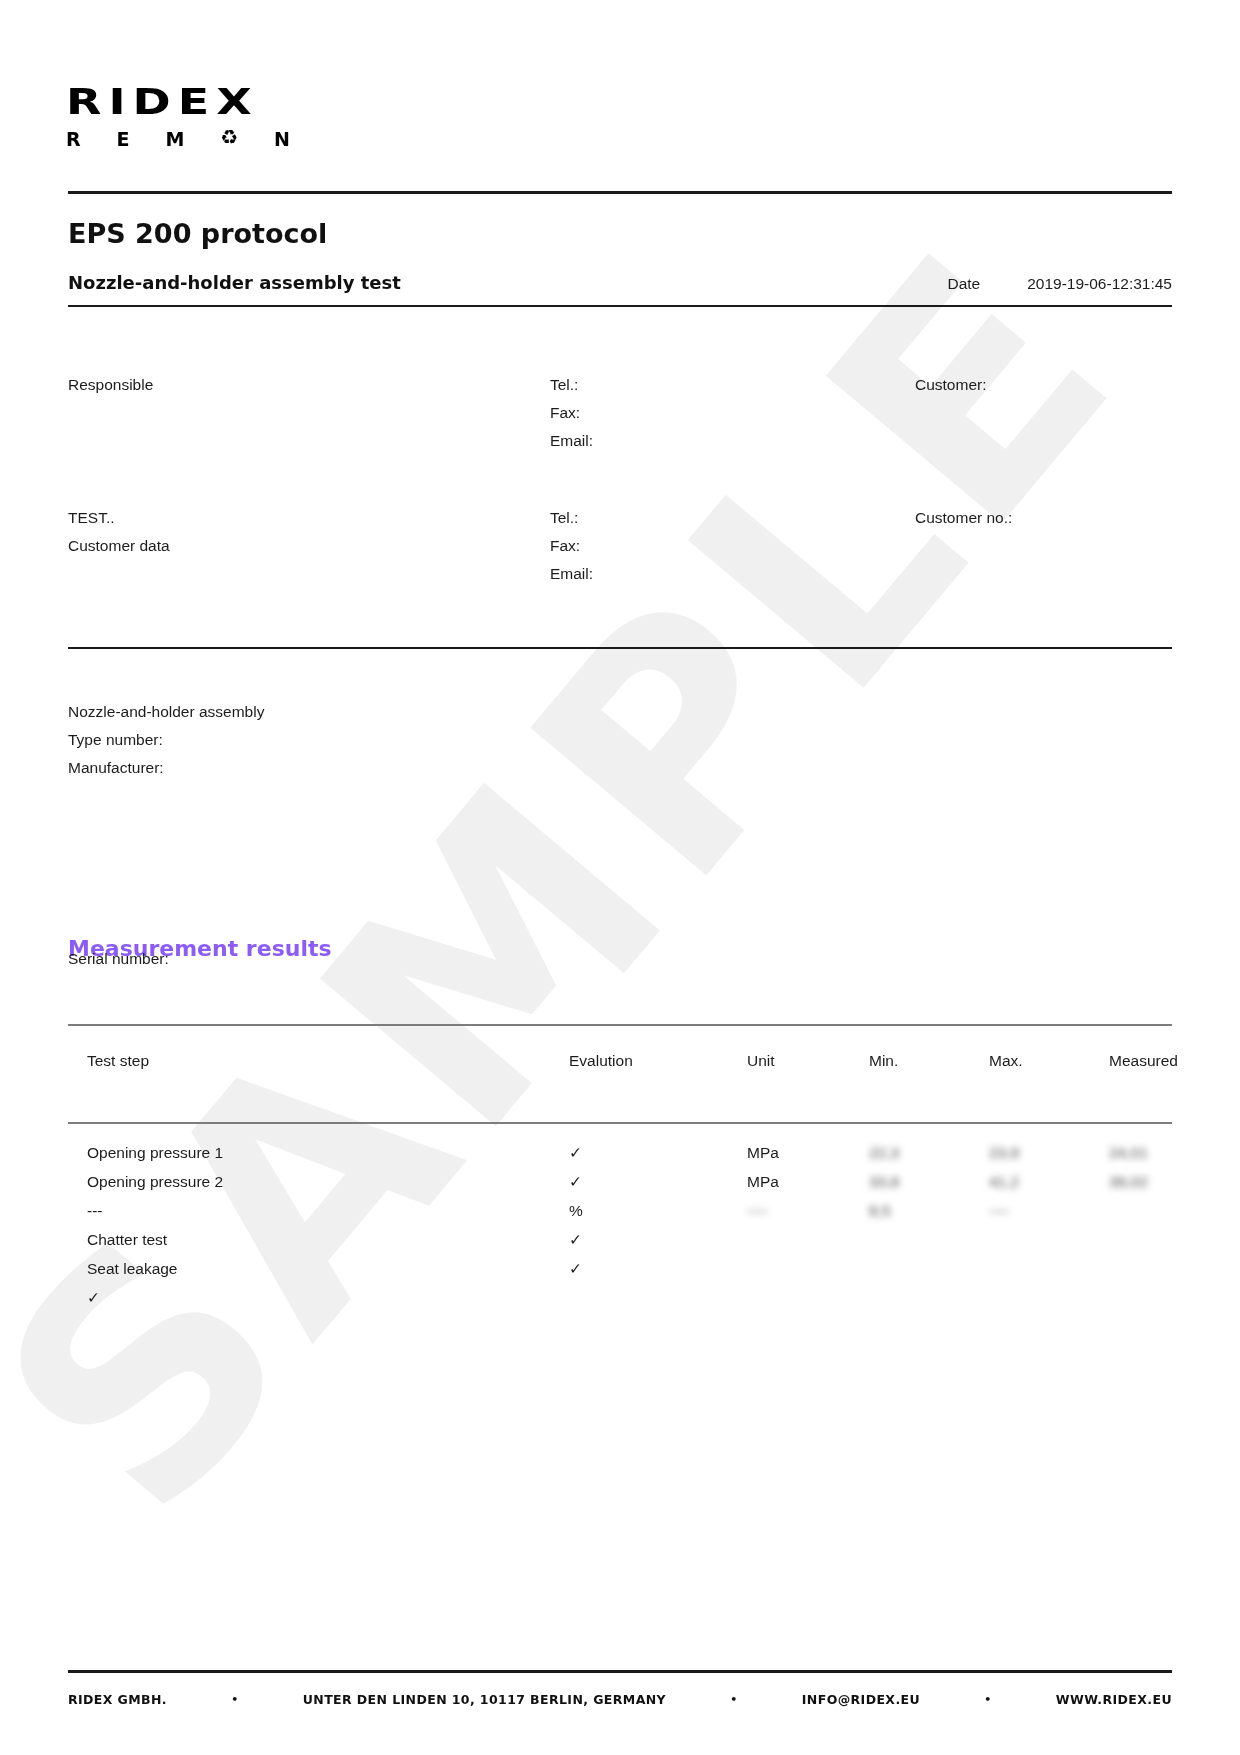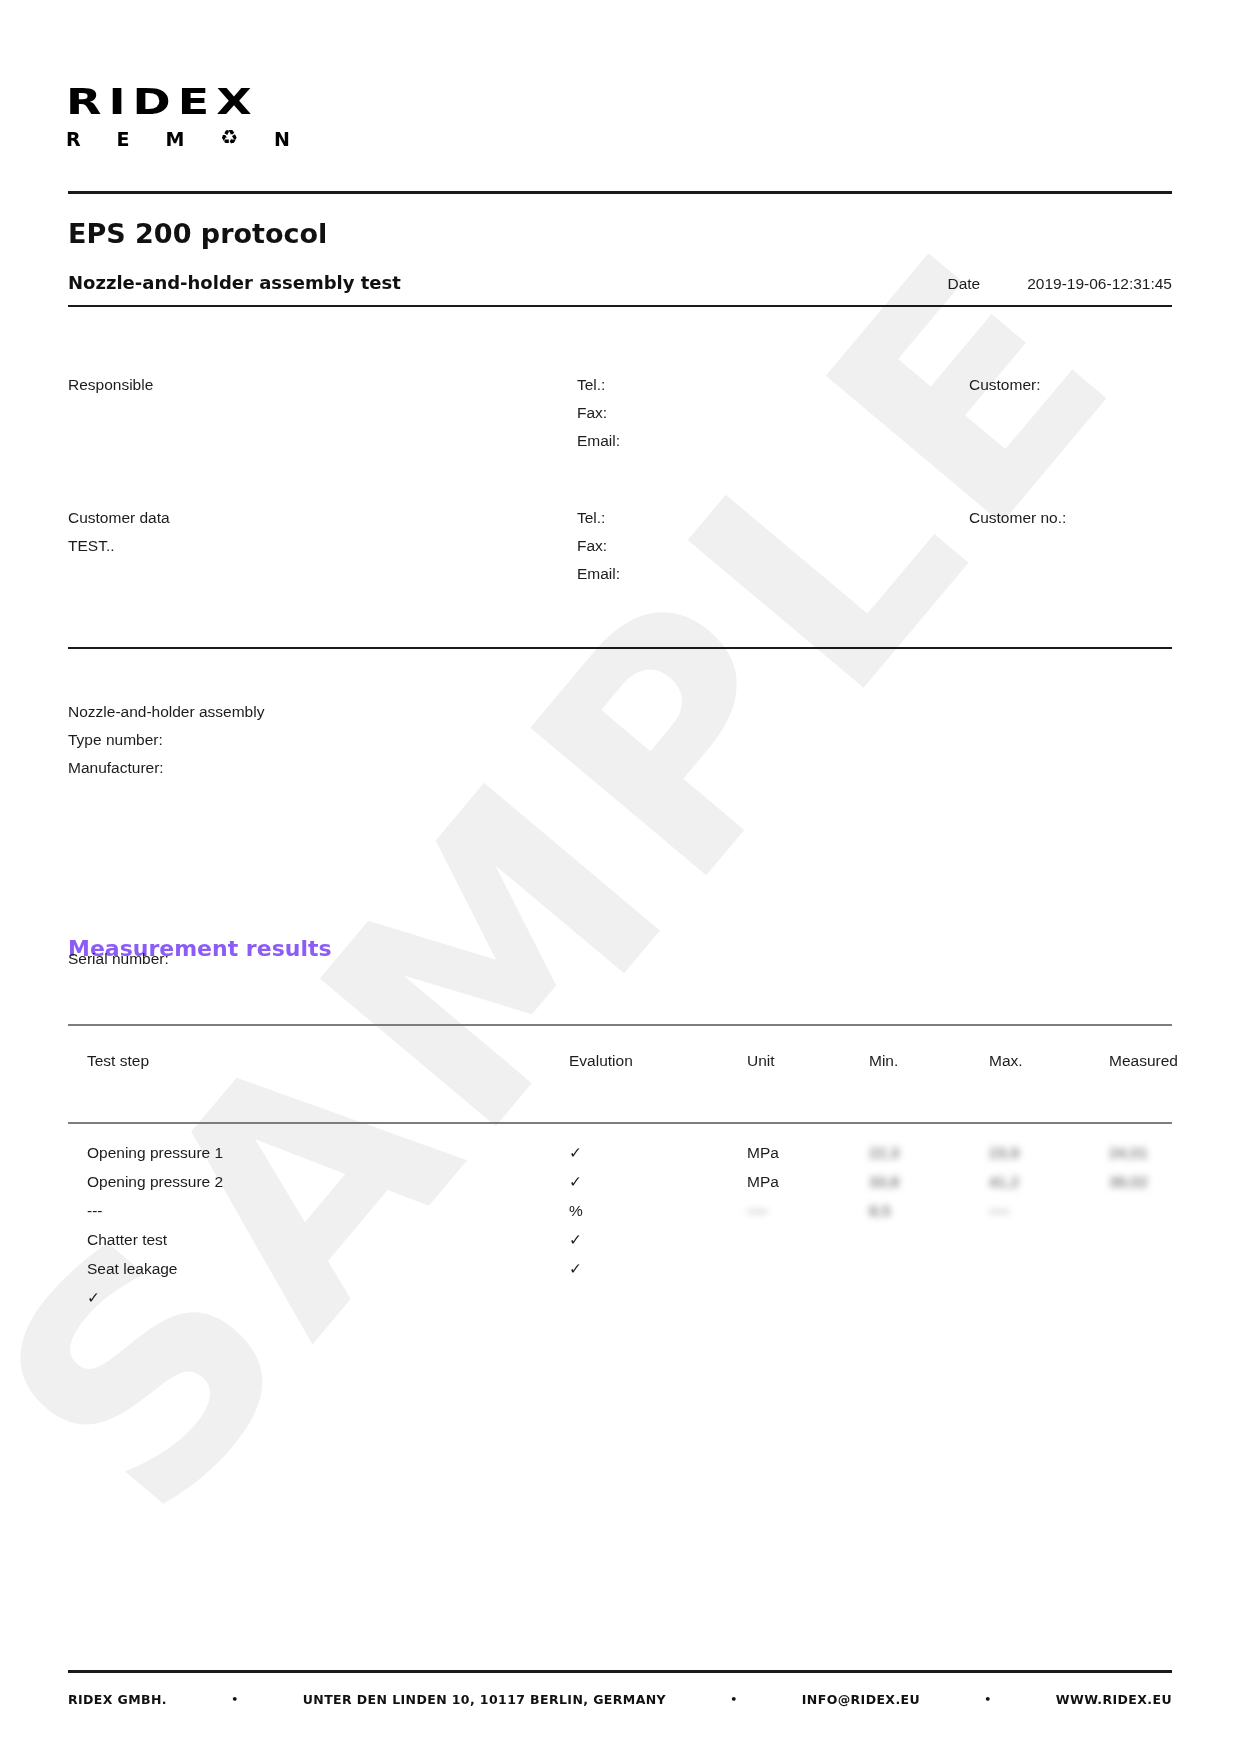--- a/index.html
+++ b/index.html
@@ -69,21 +69,21 @@
   .subtitle {
     font-family:"DejaVu Sans", sans-serif;
     font-weight:bold; font-size:18px; color:#111;
   }
   .date-group { display:flex; gap:47px; font-size:15.5px; }
 
   
   .contact-grid {
     position:absolute; left:68px; width:1104px;
     display:grid; grid-template-columns:482px 365px 1fr;
-    font-size:15.5px; line-height:28px;gap:27px;
+    font-size:15.5px; line-height:28px;
   }
   .contact-1 { top:371px; }
   .contact-2 { top:504px; }
 
   .assembly-block {
     position:absolute; left:68px; top:698px;
     font-size:15.5px; line-height:28px;
   }
 
   .section-heading {
@@ -156,22 +156,22 @@
         <div>Fax:</div>
         <div>Email:</div>
       </div>
       <div>
         <div>Customer:</div>
       </div>
     </div>
 
     <div class="contact-grid contact-2">
       <div>
+        <div>TEST..</div>
         <div>Customer data</div>
-        <div>TEST..</div>
       </div>
       <div>
         <div>Tel.:</div>
         <div>Fax:</div>
         <div>Email:</div>
       </div>
       <div>
         <div>Customer no.:</div>
       </div>
     </div>

